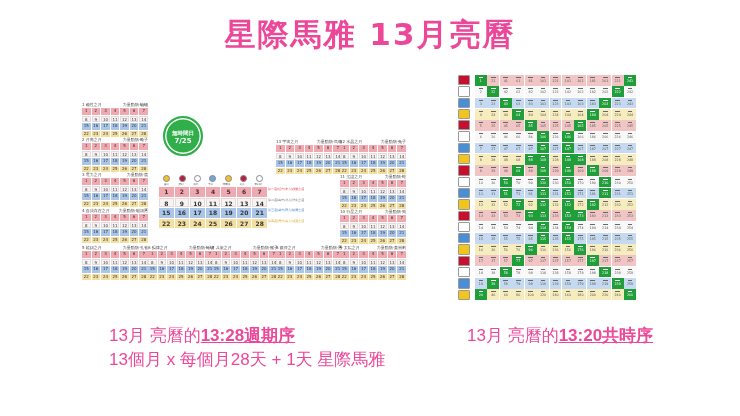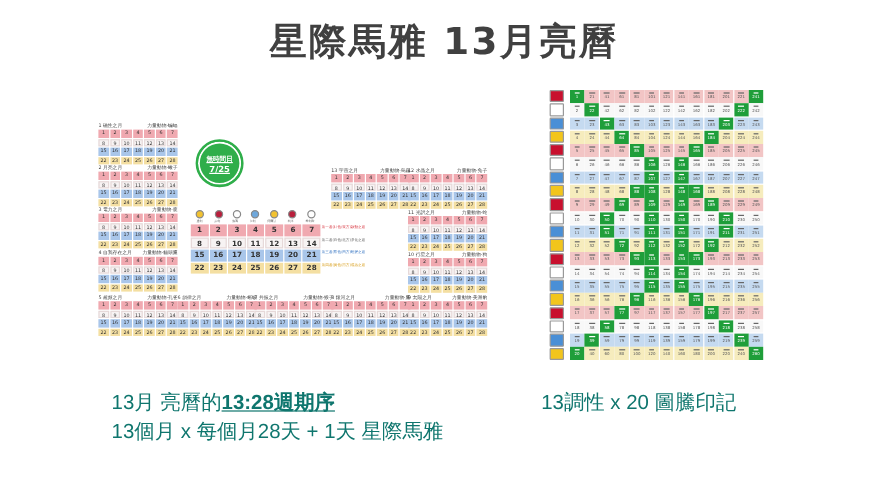--- a/index.html
+++ b/index.html
@@ -1,21 +1,21 @@
 <!DOCTYPE html>
 <html><head>
 <meta charset="utf-8">
 <style>
   * { box-sizing: border-box; margin: 0; padding: 0; }
   html, body { width: 740px; height: 416px; background: #ffffff; overflow: hidden; }
   body { font-family: "DejaVu Sans", "Liberation Sans", sans-serif; position: relative; color: #222; }
 
   .title {
     position: absolute; left: 0; top: 14px; width: 740px; text-align: center;
-    font-size: 31px; font-weight: bold; letter-spacing: 2px; color: #404040;
+    font-size: 31px; font-weight: bold; letter-spacing: 2px; color: #ec4899;
   }
 
   
   .month {
     position: absolute; width: 66px;
   }
   .month .mhead {
     height: 7px; font-size: 4px; line-height: 7px; color: #444; display: flex; justify-content: space-between;
     white-space: nowrap; overflow: hidden;
   }
@@ -33,39 +33,39 @@
   .big-week .bc { height: 9.5px; font-size: 6px; font-weight: bold; line-height: 9.5px; text-align: center; color: #333; }
   .plasma-row { position: absolute; left: 159px; top: 175px; width: 108px; display: flex; justify-content: space-around; }
   .plasma { width: 7px; height: 7px; border-radius: 50%; border: 0.6px solid #888; }
   .plasma-labels { position: absolute; left: 159px; top: 183px; width: 108px; display: flex; justify-content: space-around; font-size: 2.5px; color: #666; }
   .week-notes { position: absolute; left: 268px; top: 187px; width: 42px; }
   .week-notes div { height: 10.5px; font-size: 3px; line-height: 4px; overflow: hidden; }
 
   .dot-circle {
     position: absolute; left: 163px; top: 116px; width: 40px; height: 40px; border-radius: 50%;
     background: #2fae4a; border: 2px solid #2fae4a; box-shadow: inset 0 0 0 1.5px #ffffff;
-    color: #fff; text-align: center; font-size: 5.5px; font-weight: bold; padding-top: 11px; line-height: 8px; text-decoration: underline;
+    color: #fff; text-align: center; font-size: 5.5px; font-weight: bold; padding-top: 11px; line-height: 8px;
   }
 
   
   .tz-wrap { position: absolute; left: 458px; top: 75px; width: 178px; height: 225px; display: flex; }
   .glyph-col { width: 14px; display: flex; flex-direction: column; gap: 1px; margin-right: 3px; }
   .glyph { height: 10.3px; width: 12px; border-radius: 1px; }
   .tz-grid { flex: 1; display: grid; grid-template-columns: repeat(13, 1fr); grid-template-rows: repeat(20, 1fr); gap: 0.6px; }
   .tz-cell { font-size: 3.3px; color: #555; text-align: center; line-height: 5px; padding-top: 4px; position: relative; }
   .tz-cell::before { content: ""; position: absolute; left: 30%; right: 30%; top: 2px; height: 1px; background: #666; }
   .tz-cell.gap { background: #1f9e3a !important; color: #fff; }
   .tz-cell.gap::before { background: #fff; }
   .tzr0 { background: #f2c5c5; }
   .tzr1 { background: #f8f8f8; }
   .tzr2 { background: #c5daf0; }
   .tzr3 { background: #f6ecbd; }
 
   
-  .caption { position: absolute; font-family: "Liberation Sans", "DejaVu Sans", sans-serif; font-size: 17px; line-height: 24px; color: #0f766e; }
+  .caption { position: absolute; font-family: "Liberation Sans", "DejaVu Sans", sans-serif; font-size: 17px; line-height: 24px; color: #ec4899; margin-left: 16px; }
   .caption .strong { font-weight: bold; text-decoration: underline; }
   .cap-left { left: 93px; top: 324px; }
   .cap-right { left: 451px; top: 324px; }
 </style>
 </head>
 <body>
 
 <div class="title">星際馬雅 13月亮曆</div>
 
 <div id="left-panel">
@@ -886,14 +886,14 @@
       <div class="tz-cell tzr3">240</div>
       <div class="tz-cell tzr3 gap">260</div>
     </div>
 </div>
 
 <div class="caption cap-left">
   <div><span>13月 亮曆的</span><span class="strong">13:28週期序</span></div>
   <div>13個月 x 每個月28天 + 1天 星際馬雅</div>
 </div>
 <div class="caption cap-right">
-  <div>13調性 x 20 圖騰印記</div>
+  <div><span>13月 亮曆的</span><span class="strong">13:20共時序</span></div>
 </div>
 
 </body></html>

